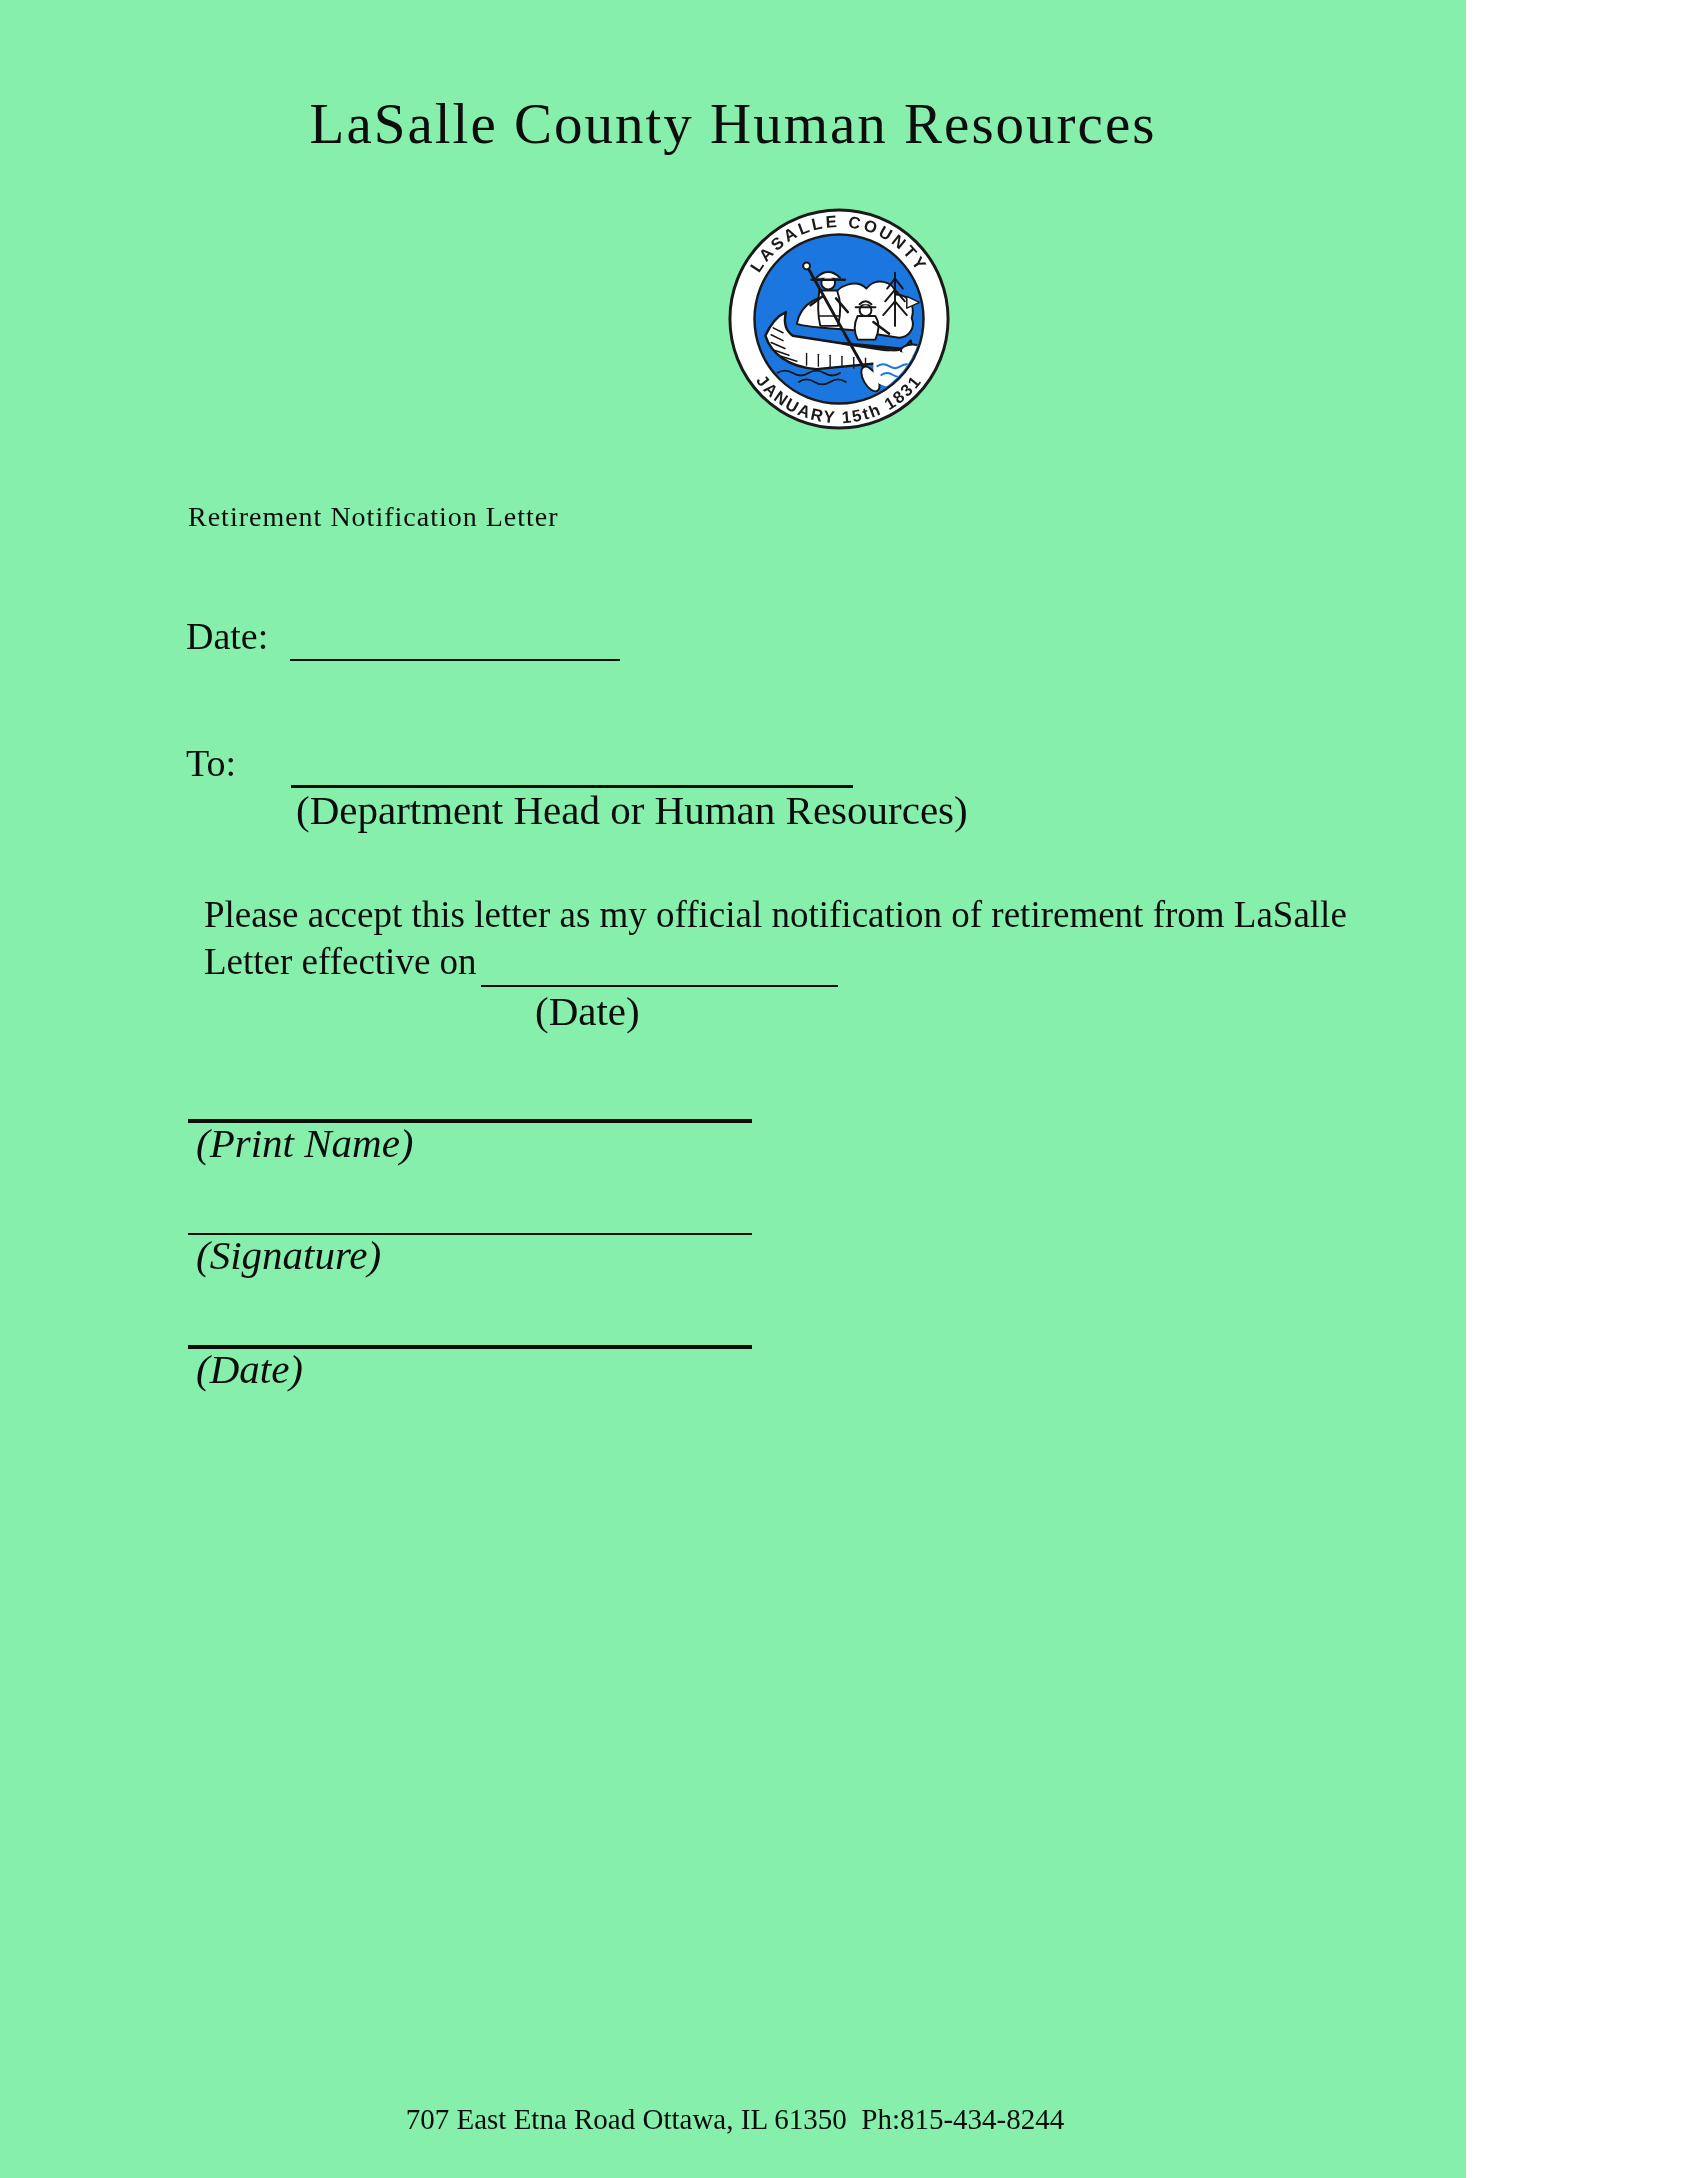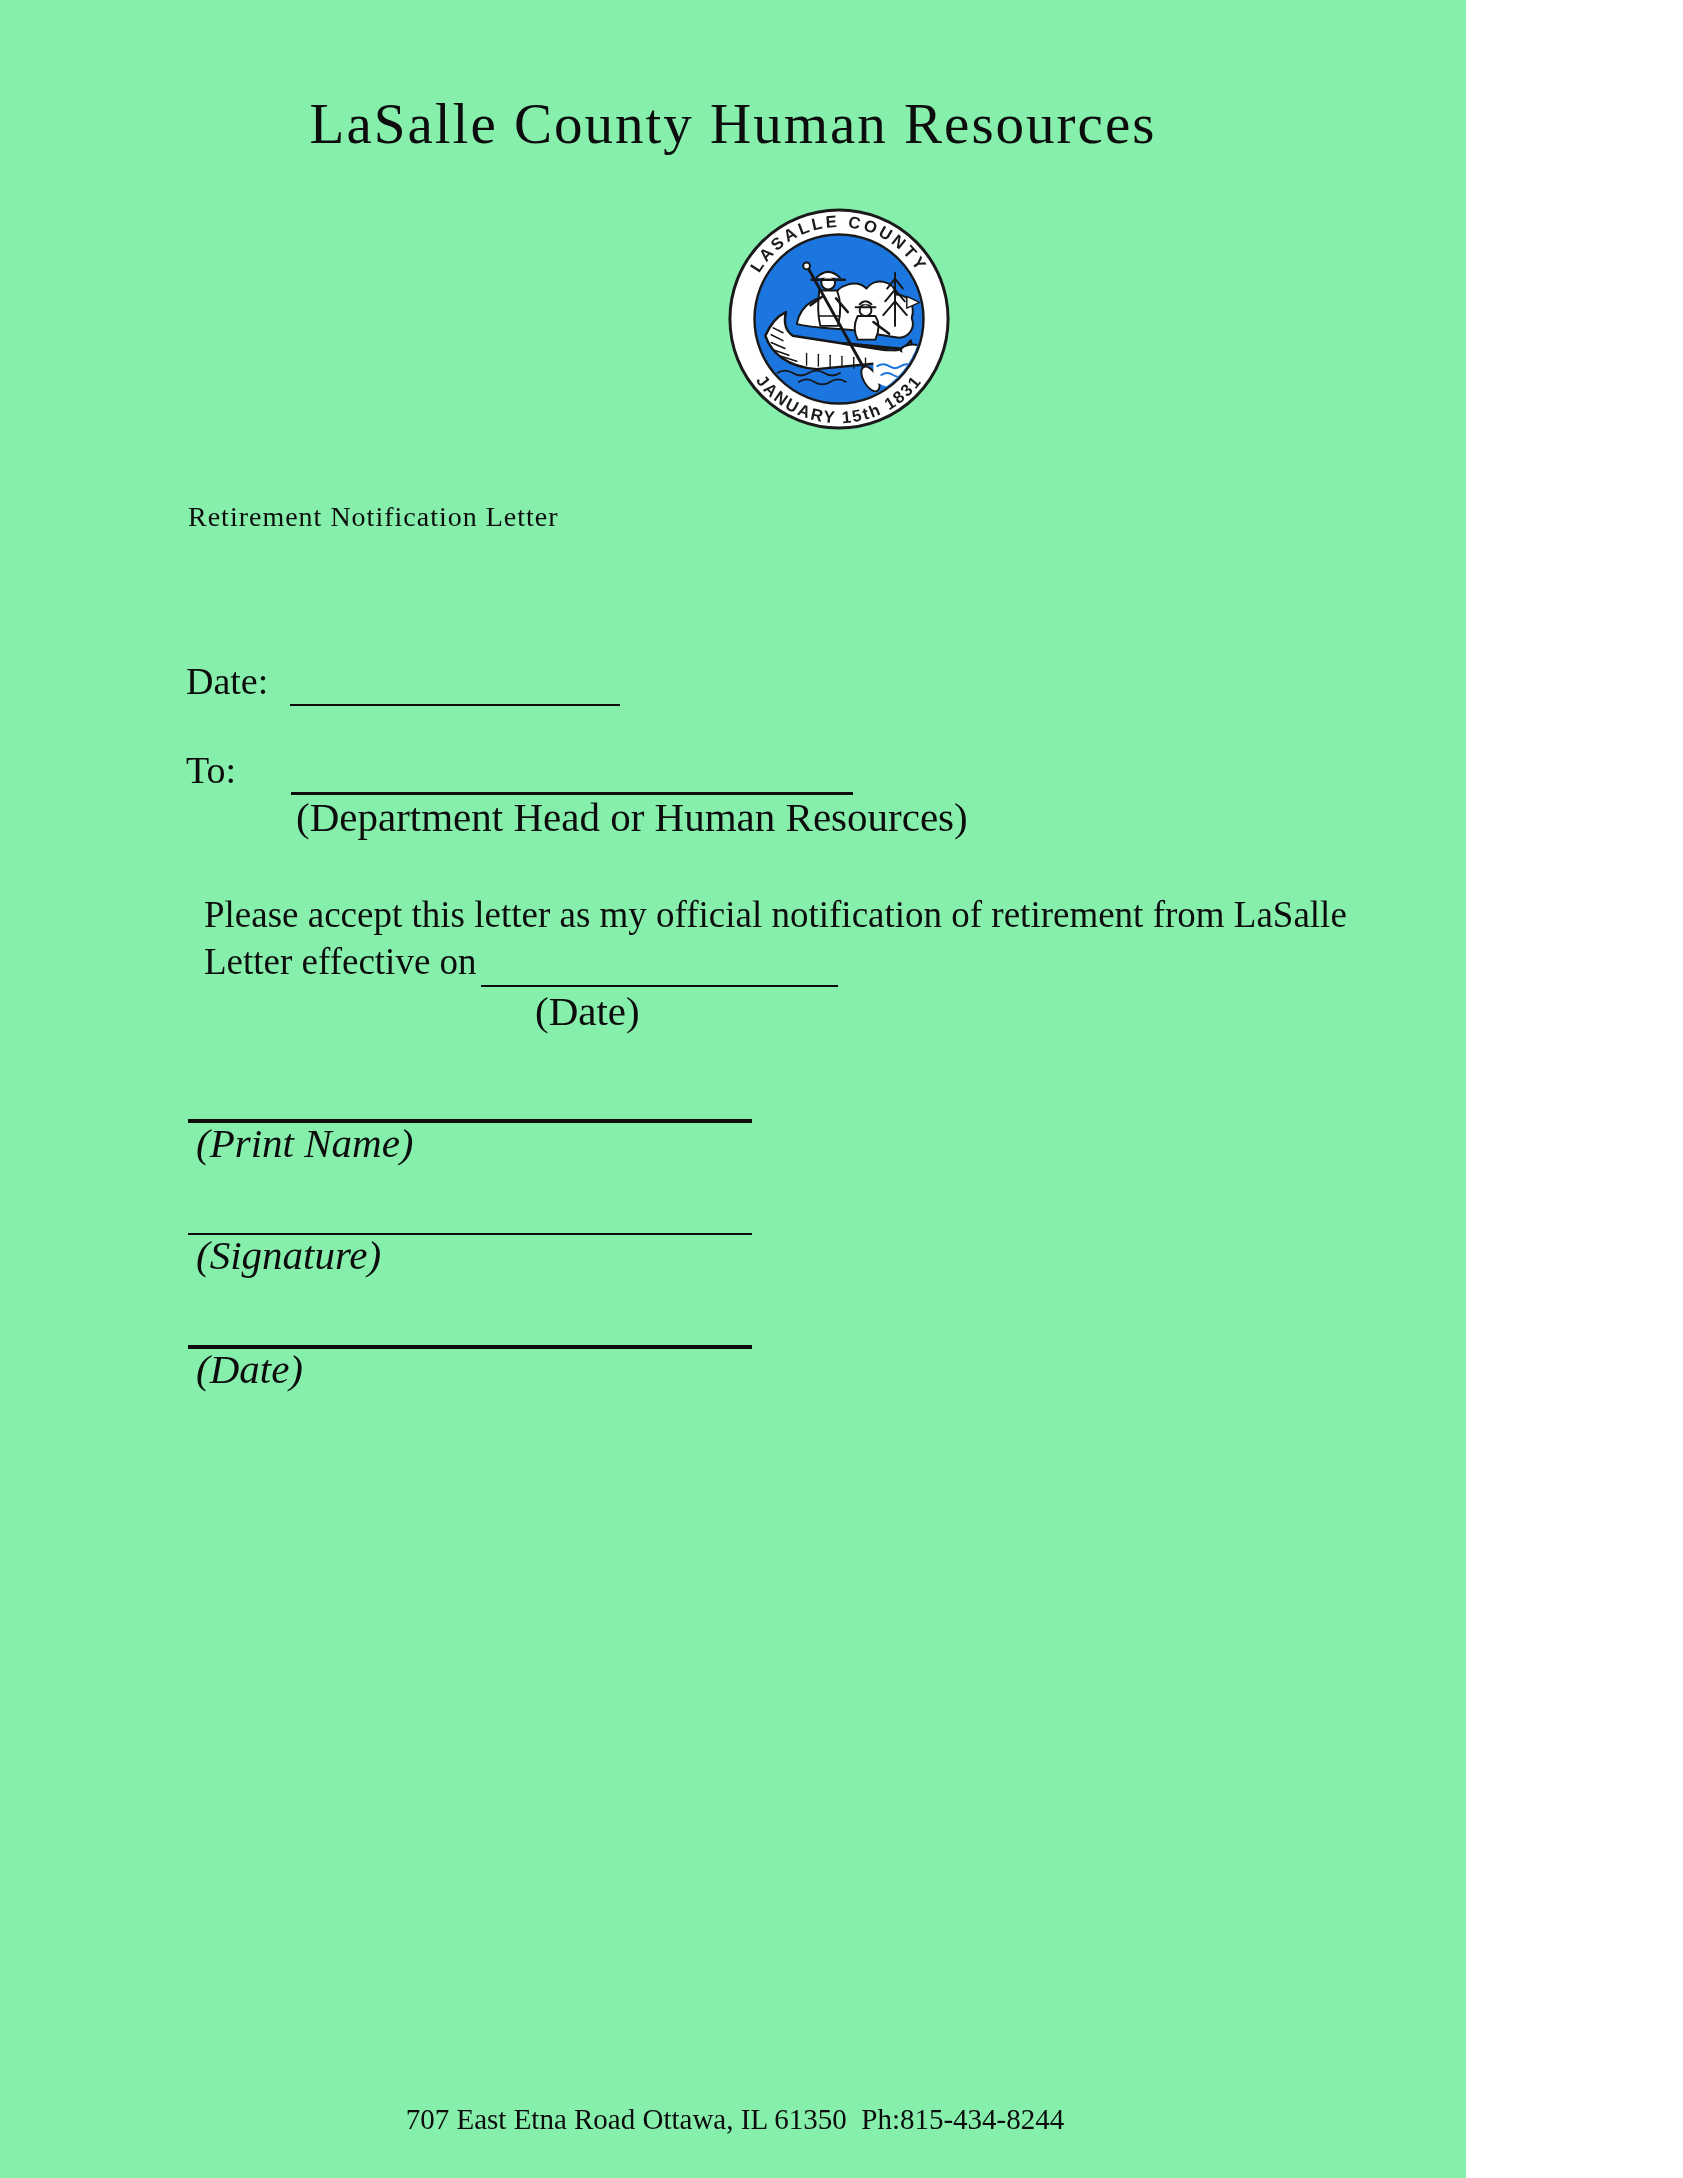--- a/index.html
+++ b/index.html
@@ -42,24 +42,23 @@
     font-size: 28px;
     font-weight: 400;
     letter-spacing: 1px;
   }
   .field-row {
     position: absolute;
     left: 186px;
     font-size: 38px;
     line-height: 48px;
     white-space: nowrap;
-    margin-top: 45px;
   }
   .row-date { top: 612px; }
-  .row-to   { top: 701px; }
+  .row-to   { top: 739px; }
   .blank-line {
     display: inline-block;
     border-bottom: 2px solid #0d0d0d;
     height: 1em;
     vertical-align: -12px;
   }
   .blank-date { width: 330px; margin-left: 22px; }
   .blank-to   { width: 562px; margin-left: 55px; border-bottom-width: 3px; }
   .caption {
     font-size: 41px;

